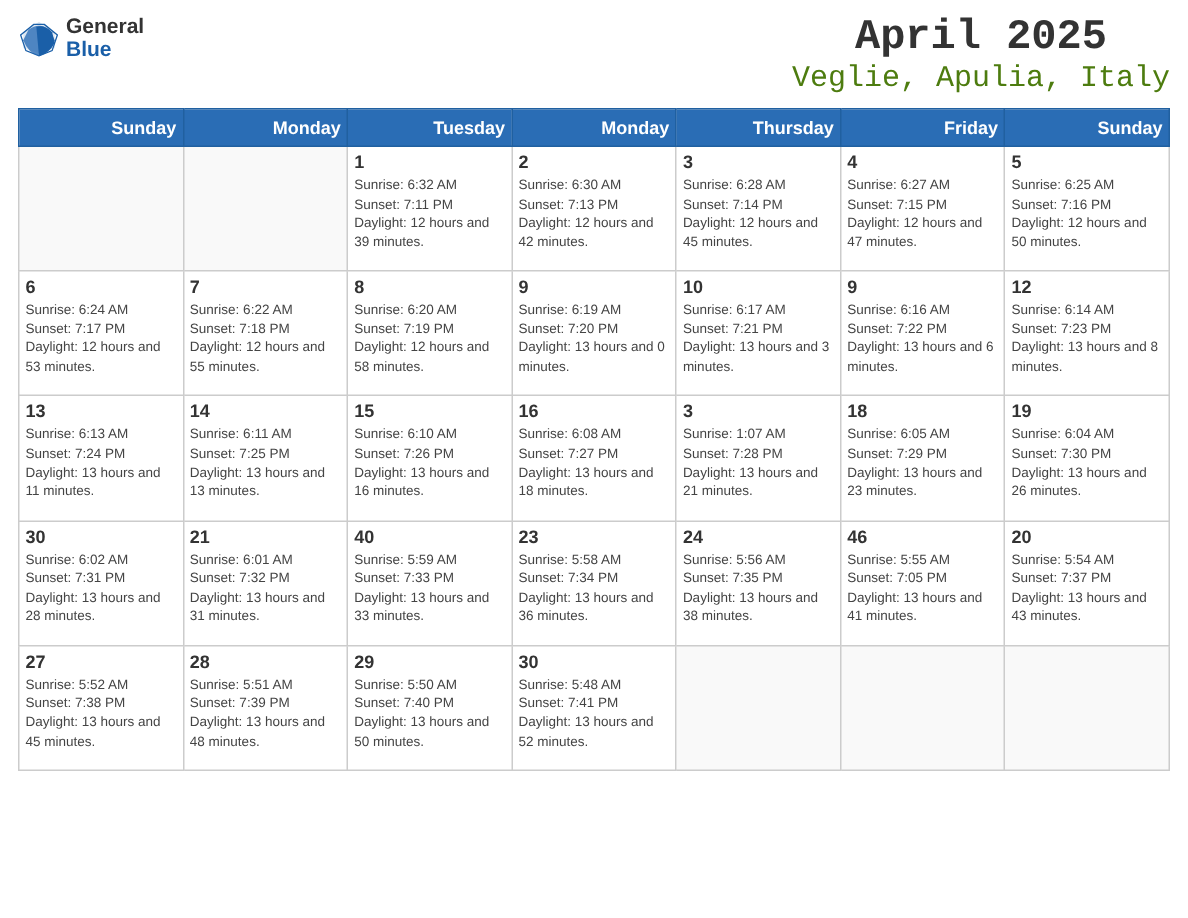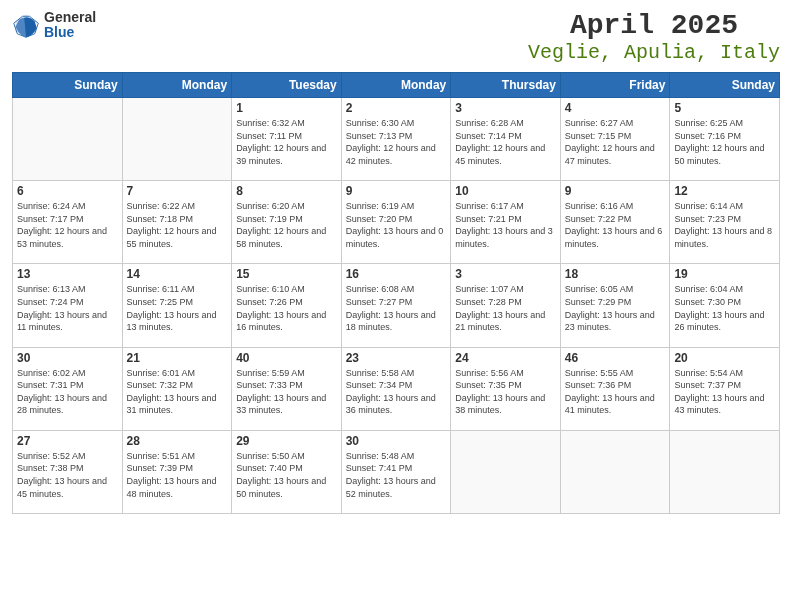--- a/index.html
+++ b/index.html
@@ -305,21 +305,21 @@
           <td>
             <span class="day-number">24</span>
             <div class="day-info">Sunrise: 5:56 AM
 Sunset: 7:35 PM
 Daylight: 13 hours
 and 38 minutes.</div>
           </td>
           <td>
             <span class="day-number">46</span>
             <div class="day-info">Sunrise: 5:55 AM
-Sunset: 7:36 PM
+Sunset: 7:05 PM
 Daylight: 13 hours
 and 41 minutes.</div>
           </td>
           <td>
             <span class="day-number">20</span>
             <div class="day-info">Sunrise: 5:54 AM
 Sunset: 7:37 PM
 Daylight: 13 hours
 and 43 minutes.</div>
           </td>

